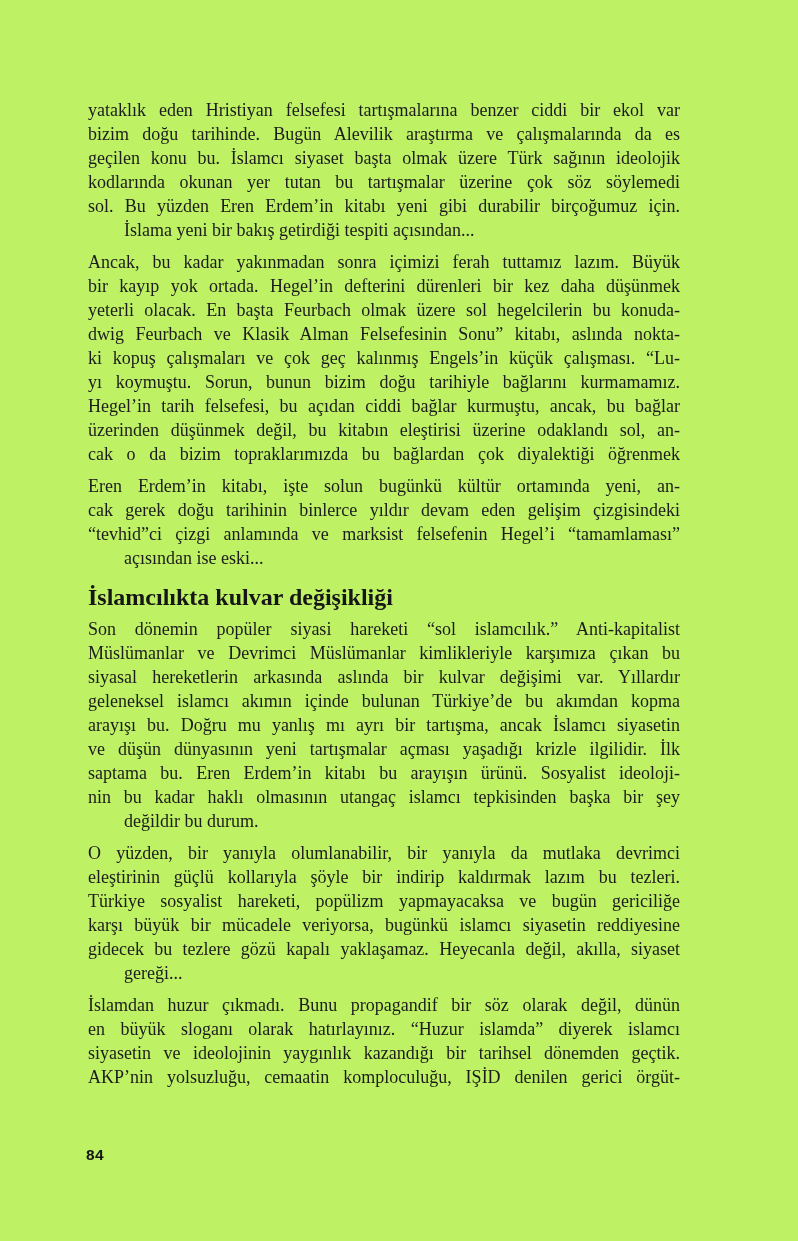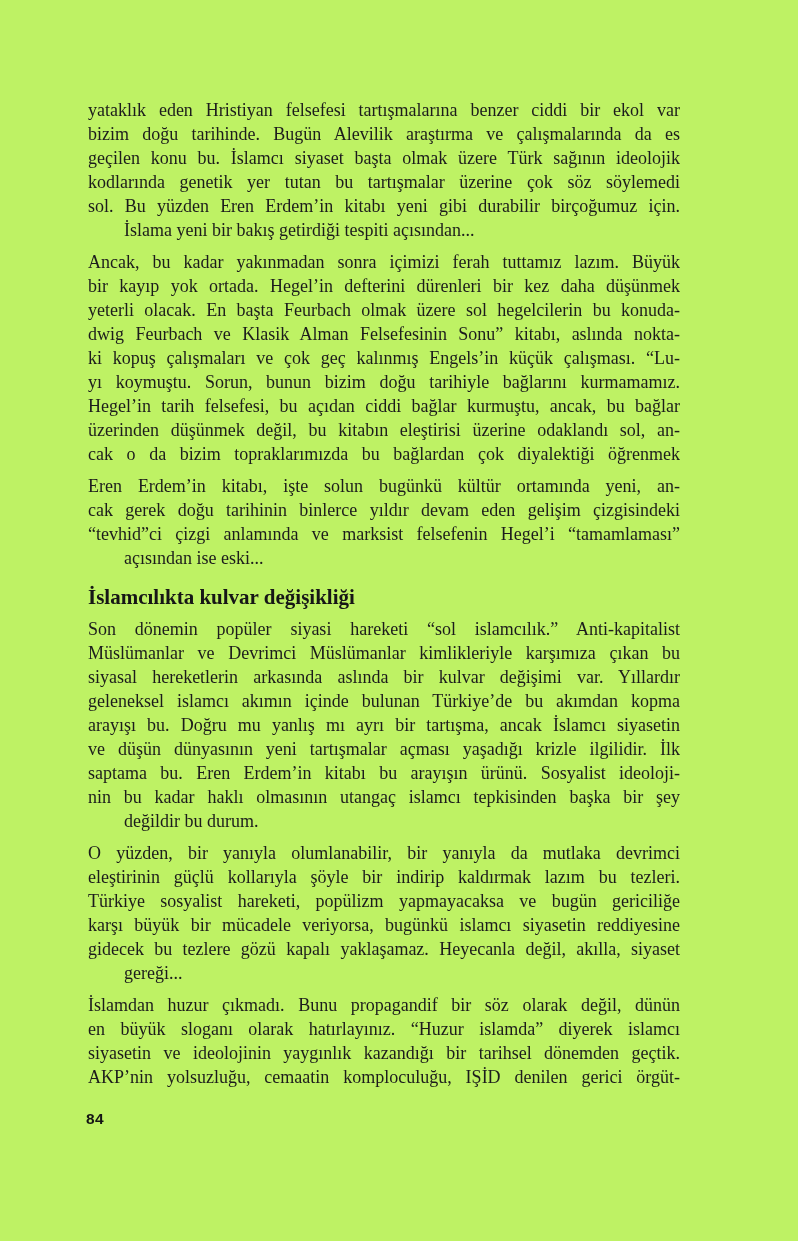--- a/index.html
+++ b/index.html
@@ -30,46 +30,46 @@
   .line {
     text-align: justify;
     text-align-last: justify;
   }
   .line.last-line {
     text-align-last: left;
     margin-left: 36px;
   }
   .heading {
     font-weight: bold;
-    font-size: 21px;
+    font-size: 24px;
     line-height: 27px;
     margin: 14px 0 6px 0;
     color: #161616;
   }
   .page-number {
     position: absolute;
     left: 86px;
-    top: 1110px;
+    top: 1146px;
     font-family: "Liberation Sans", "DejaVu Sans", sans-serif;
     font-weight: bold;
     font-size: 15.5px;
     color: #141414;
     letter-spacing: 0.5px;
   }
 </style>
 </head>
 <body>
 
 <div class="page">
   <div class="text-block">
       <div class="para">
         <div class="line">yataklık eden Hristiyan felsefesi tartışmalarına benzer ciddi bir ekol var</div>
         <div class="line">bizim doğu tarihinde. Bugün Alevilik araştırma ve çalışmalarında da es</div>
         <div class="line">geçilen konu bu. İslamcı siyaset başta olmak üzere Türk sağının ideolojik</div>
-        <div class="line">kodlarında genetik yer tutan bu tartışmalar üzerine çok söz söylemedi</div>
+        <div class="line">kodlarında okunan yer tutan bu tartışmalar üzerine çok söz söylemedi</div>
         <div class="line">sol. Bu yüzden Eren Erdem’in kitabı yeni gibi durabilir birçoğumuz için.</div>
         <div class="line last-line">İslama yeni bir bakış getirdiği tespiti açısından...</div>
       </div>
       <div class="para">
         <div class="line">Ancak, bu kadar yakınmadan sonra içimizi ferah tuttamız lazım. Büyük</div>
         <div class="line">bir kayıp yok ortada. Hegel’in defterini dürenleri bir kez daha düşünmek</div>
         <div class="line">yeterli olacak. En başta Feurbach olmak üzere sol hegelcilerin bu konuda-</div>
         <div class="line">dwig Feurbach ve Klasik Alman Felsefesinin Sonu” kitabı, aslında nokta-</div>
         <div class="line">ki kopuş çalışmaları ve çok geç kalınmış Engels’in küçük çalışması. “Lu-</div>
         <div class="line">yı koymuştu. Sorun, bunun bizim doğu tarihiyle bağlarını kurmamamız.</div>

